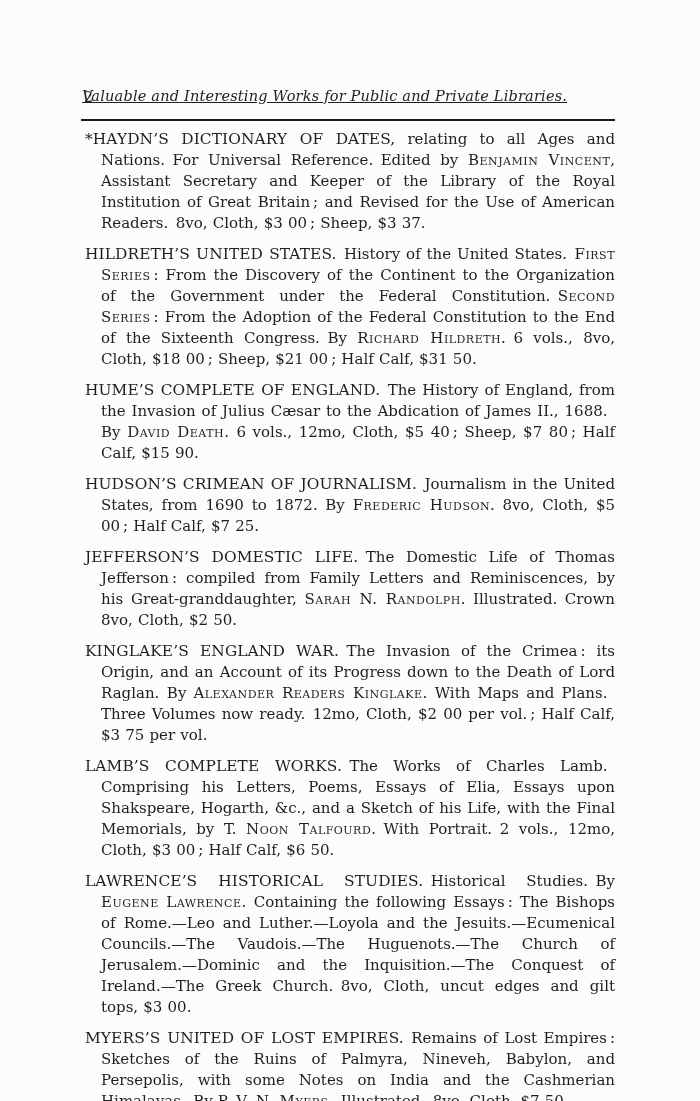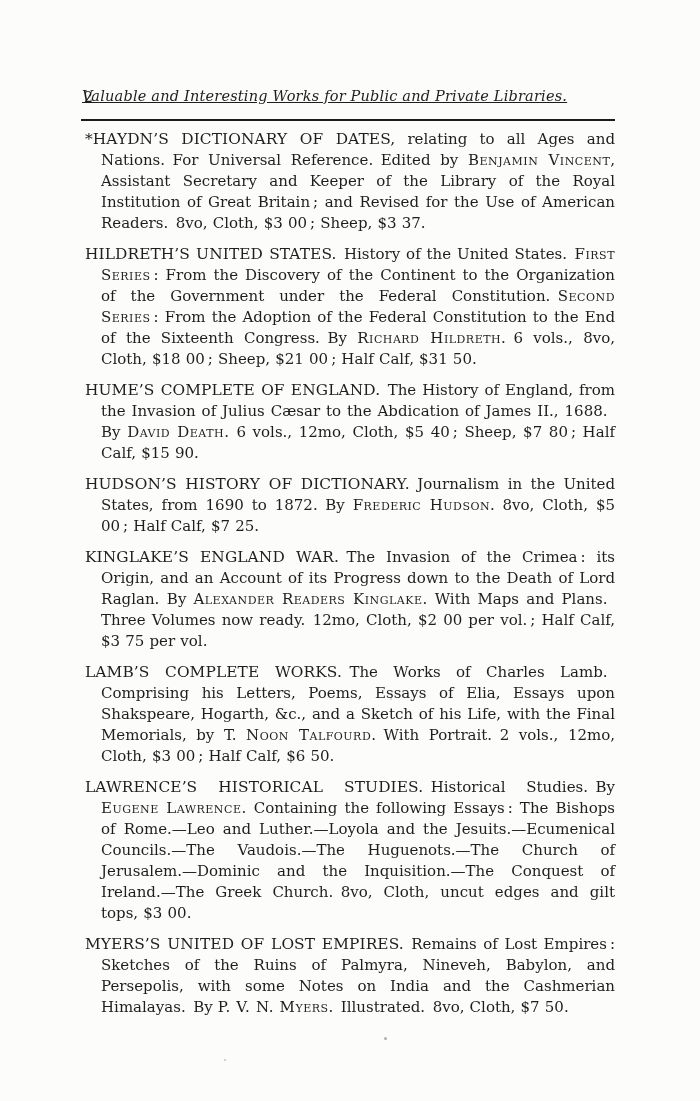--- a/index.html
+++ b/index.html
@@ -36,21 +36,22 @@
 <div class="page">
   <header class="running-head">
     <span class="pagenum">2</span>
     <span class="running-title">Valuable and Interesting Works for Public and Private Libraries.</span>
   </header>
   <div class="rule"></div>
   <main class="entries">
       <p class="entry"><span class="head">*HAYDN’S DICTIONARY OF DATES,</span><span class="plain"> relating to all Ages and Nations. For Universal Reference. Edited by </span><span class="sc">Benjamin Vincent</span><span class="plain">, Assistant Secretary and Keeper of the Library of the Royal Institution of Great Britain ; and Revised for the Use of American Readers. 8vo, Cloth, $3 00 ; Sheep, $3 37.</span></p>
       <p class="entry"><span class="head">HILDRETH’S UNITED STATES.</span><span class="plain"> History of the United States. </span><span class="sc">First Series</span><span class="plain"> : From the Discovery of the Continent to the Organization of the Government under the Federal Constitution. </span><span class="sc">Second Series</span><span class="plain"> : From the Adoption of the Federal Constitution to the End of the Sixteenth Congress. By </span><span class="sc">Richard Hildreth</span><span class="plain">. 6 vols., 8vo, Cloth, $18 00 ; Sheep, $21 00 ; Half Calf, $31 50.</span></p>
       <p class="entry"><span class="head">HUME’S COMPLETE OF ENGLAND.</span><span class="plain"> The History of England, from the Invasion of Julius Cæsar to the Abdication of James II., 1688. By </span><span class="sc">David Death</span><span class="plain">. 6 vols., 12mo, Cloth, $5 40 ; Sheep, $7 80 ; Half Calf, $15 90.</span></p>
-      <p class="entry"><span class="head">HUDSON’S HISTORY OF DICTIONARY.</span><span class="plain"> Journalism in the United States, from 1690 to 1872. By </span><span class="sc">Frederic Hudson</span><span class="plain">. 8vo, Cloth, $5 00 ; Half Calf, $7 25.</span></p>
+      <p class="entry"><span class="head">HUDSON’S CRIMEAN OF JOURNALISM.</span><span class="plain"> Journalism in the United States, from 1690 to 1872. By </span><span class="sc">Frederic Hudson</span><span class="plain">. 8vo, Cloth, $5 00 ; Half Calf, $7 25.</span></p>
+      <p class="entry"><span class="head">JEFFERSON’S DOMESTIC LIFE.</span><span class="plain"> The Domestic Life of Thomas Jefferson : compiled from Family Letters and Reminiscences, by his Great-granddaughter, </span><span class="sc">Sarah N. Randolph</span><span class="plain">. Illustrated. Crown 8vo, Cloth, $2 50.</span></p>
       <p class="entry"><span class="head">KINGLAKE’S ENGLAND WAR.</span><span class="plain"> The Invasion of the Crimea : its Origin, and an Account of its Progress down to the Death of Lord Raglan. By </span><span class="sc">Alexander Readers Kinglake</span><span class="plain">. With Maps and Plans. Three Volumes now ready. 12mo, Cloth, $2 00 per vol. ; Half Calf, $3 75 per vol.</span></p>
       <p class="entry"><span class="head">LAMB’S COMPLETE WORKS.</span><span class="plain"> The Works of Charles Lamb. Comprising his Letters, Poems, Essays of Elia, Essays upon Shakspeare, Hogarth, &amp;c., and a Sketch of his Life, with the Final Memorials, by T. </span><span class="sc">Noon Talfourd</span><span class="plain">. With Portrait. 2 vols., 12mo, Cloth, $3 00 ; Half Calf, $6 50.</span></p>
       <p class="entry"><span class="head">LAWRENCE’S HISTORICAL STUDIES.</span><span class="plain"> Historical Studies. By </span><span class="sc">Eugene Lawrence</span><span class="plain">. Containing the following Essays : The Bishops of Rome.—Leo and Luther.—Loyola and the Jesuits.—Ecumenical Councils.—The Vaudois.—The Huguenots.—The Church of Jerusalem.—Dominic and the Inquisition.—The Conquest of Ireland.—The Greek Church. 8vo, Cloth, uncut edges and gilt tops, $3 00.</span></p>
       <p class="entry"><span class="head">MYERS’S UNITED OF LOST EMPIRES.</span><span class="plain"> Remains of Lost Empires : Sketches of the Ruins of Palmyra, Nineveh, Babylon, and Persepolis, with some Notes on India and the Cashmerian Himalayas. By </span><span class="sc">P. V. N. Myers</span><span class="plain">. Illustrated. 8vo, Cloth, $7 50.</span></p>
     </main>
   <span class="speck s1"></span>
   <span class="speck s2"></span>
   <span class="speck s3"></span>
 </div>
 

